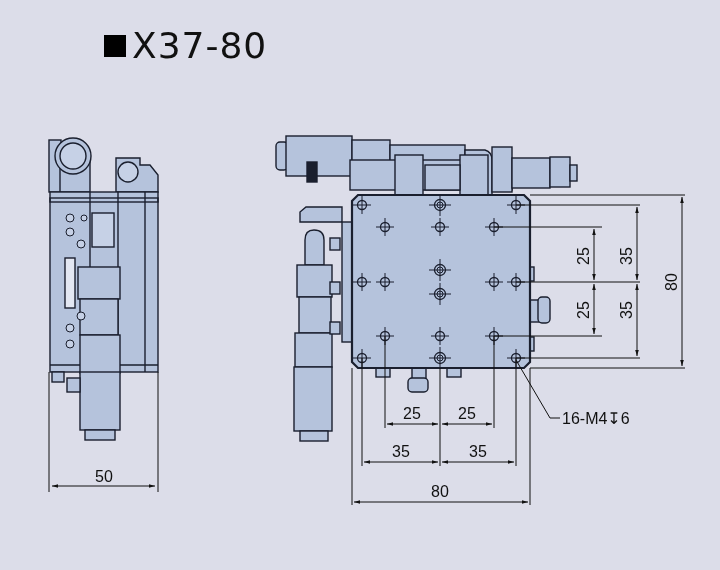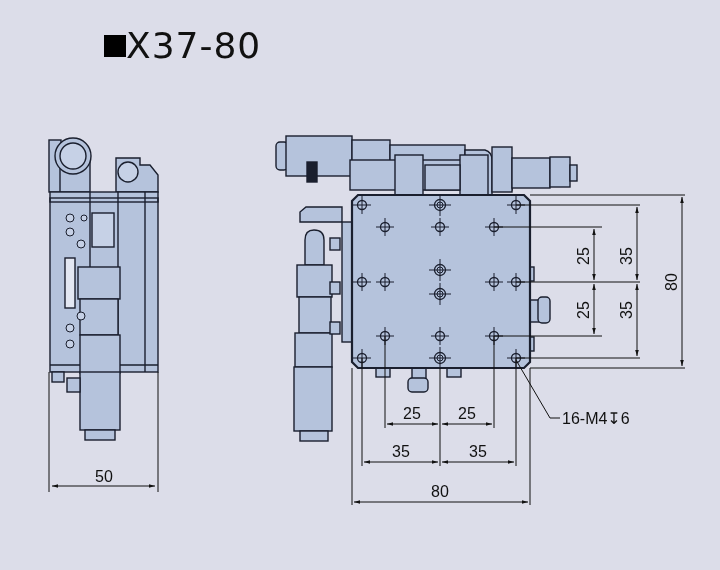--- a/index.html
+++ b/index.html
@@ -1,17 +1,17 @@
 <!DOCTYPE html>
 <html><head>
 <meta charset="utf-8">
 <style>
   html,body{margin:0;padding:0;}
   body{width:720px;height:570px;background:#dcdde9;overflow:hidden;position:relative;font-family:"Liberation Sans",sans-serif;}
-  .title{position:absolute;left:56px;top:28px;display:flex;align-items:center;padding-left:48px;}
+  .title{position:absolute;left:56px;top:28px;display:flex;align-items:center;gap:6px;padding-left:48px;}
   .title .sq{width:22px;height:22px;background:#000;}
   .title .txt{font-family:"DejaVu Sans",sans-serif;font-size:36px;color:#111;letter-spacing:1px;line-height:1;}
   svg{position:absolute;left:0;top:0;}
   .dim{font-family:"Liberation Sans",sans-serif;font-size:16px;fill:#111;}
 </style>
 </head>
 <body>
 
 <div class="title">
   <div class="sq"></div>

